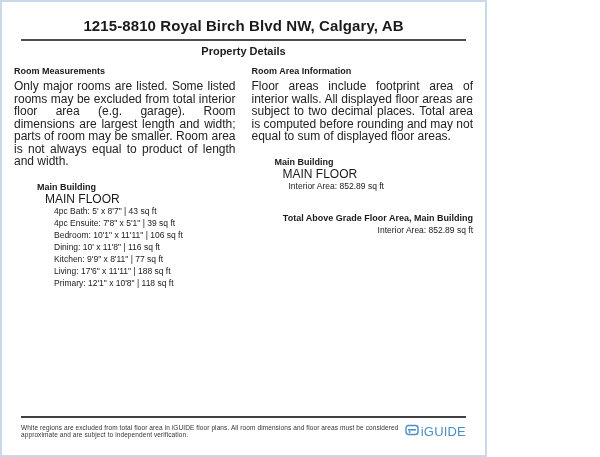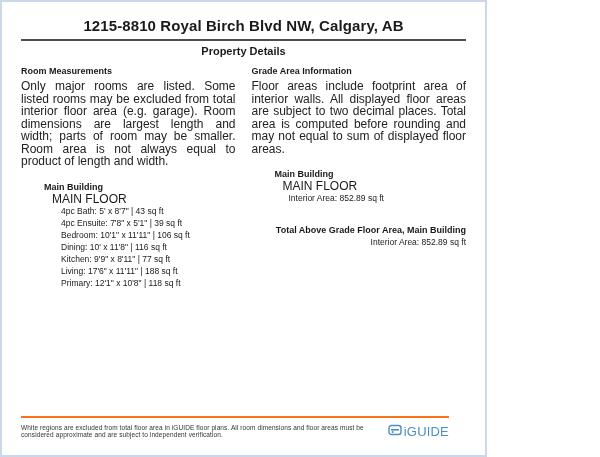--- a/index.html
+++ b/index.html
@@ -13,41 +13,41 @@
     border: 2px solid #c9d9ea;
     overflow: hidden;
   }
   
   .header { padding-top: 15px; text-align: center; }
   .page-title { font-size: 15px; font-weight: bold; letter-spacing: 0.1px; }
   .header-divider { height: 2px; background: #4d4d4d; margin: 5px 19px 0 19px; }
   .page-subtitle { font-size: 11px; font-weight: bold; margin-top: 4px; }
 
   
-  .columns { display: flex; padding: 0 19px; margin-top: 9px; gap: 16px; }
+  .columns { display: flex; padding: 0 12px; margin-top: 9px; gap: 16px; }
   .col { width: 270px; }
   .section-heading { font-size: 9px; font-weight: bold; margin-bottom: 4px; }
   .section-desc { font-size: 12px; line-height: 12.5px; text-align: justify; color: #222; }
 
   .building-group { margin-top: 13px; margin-left: 23px; }
   .building-name { font-size: 9px; font-weight: bold; line-height: 12px; }
   .floor-name { font-size: 12px; margin-left: 8px; line-height: 12px; }
   .room-list { margin-left: 17px; }
   .room-item { font-size: 8.5px; line-height: 12px; }
   .interior-area { font-size: 8.5px; margin-left: 14px; line-height: 12px; }
 
   .total-group { margin-top: 20px; margin-left: 23px; text-align: right; }
   .total-heading { font-size: 9px; font-weight: bold; line-height: 12px; }
   .total-area { font-size: 8.5px; margin-left: 7px; line-height: 12px; }
 
   
   .footer {
     position: absolute;
-    left: 19px; right: 36px; bottom: 15px;
-    border-top: 2px solid #f97316;
+    left: 19px; right: 19px; bottom: 15px;
+    border-top: 2px solid #404040;
     padding-top: 4px;
     display: flex;
     justify-content: space-between;
     align-items: center;
   }
   .footer-disclaimer { font-size: 6.5px; color: #333; letter-spacing: 0.1px; }
   .brand { display: flex; align-items: center; gap: 2px; }
   .brand-text { font-size: 13px; color: #4a8fc7; font-weight: normal; letter-spacing: 0.2px; }
   .brand-icon { display: inline-block; }
 </style>
@@ -77,21 +77,21 @@
           <div class="room-item">Bedroom: 10'1" x 11'11" | 106 sq ft</div>
           <div class="room-item">Dining: 10' x 11'8" | 116 sq ft</div>
           <div class="room-item">Kitchen: 9'9" x 8'11" | 77 sq ft</div>
           <div class="room-item">Living: 17'6" x 11'11" | 188 sq ft</div>
           <div class="room-item">Primary: 12'1" x 10'8" | 118 sq ft</div>
         </div>
       </div>
     </div>
 
     <div class="col">
-      <div class="section-heading">Grade Area Information</div>
+      <div class="section-heading">Room Area Information</div>
       <div class="section-desc">Floor areas include footprint area of interior walls. All displayed floor areas are subject to two decimal places. Total area is computed before rounding and may not equal to sum of displayed floor areas.</div>
 
       <div class="building-group">
         <div class="building-name">Main Building</div>
         <div class="floor-name">MAIN FLOOR</div>
         <div class="interior-area">Interior Area: 852.89 sq ft</div>
       </div>
 
       <div class="total-group">
         <div class="total-heading">Total Above Grade Floor Area, Main Building</div>

